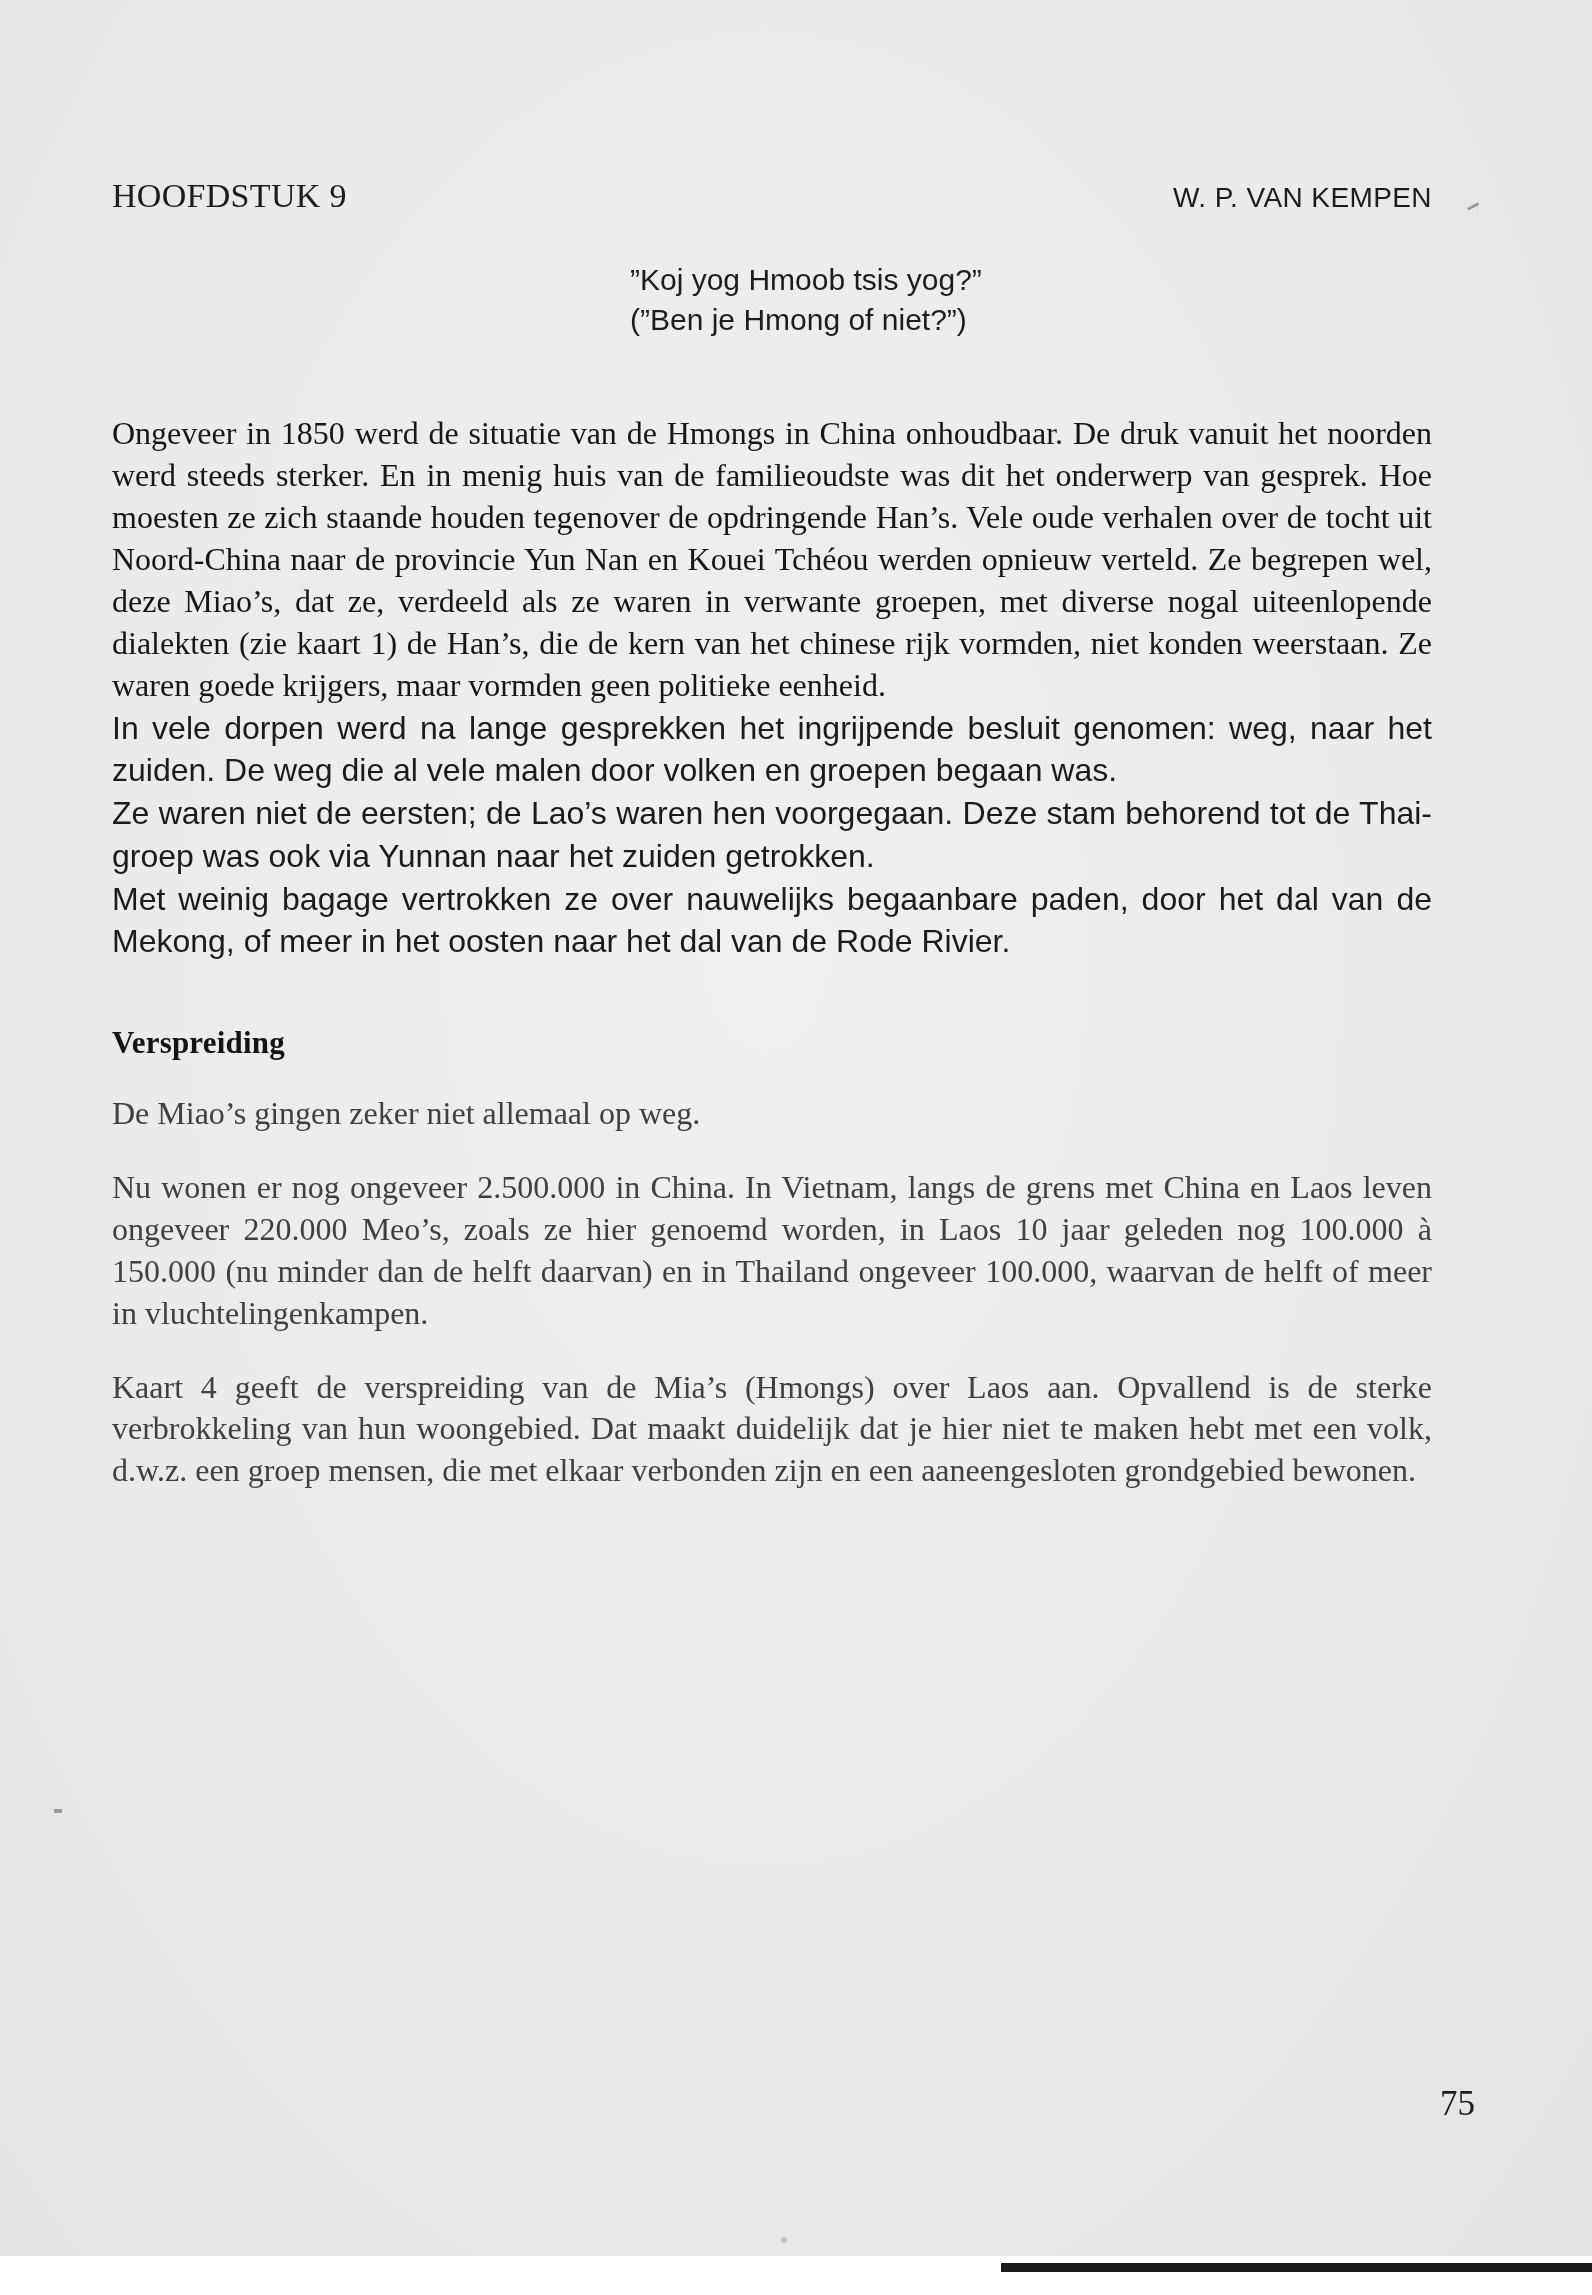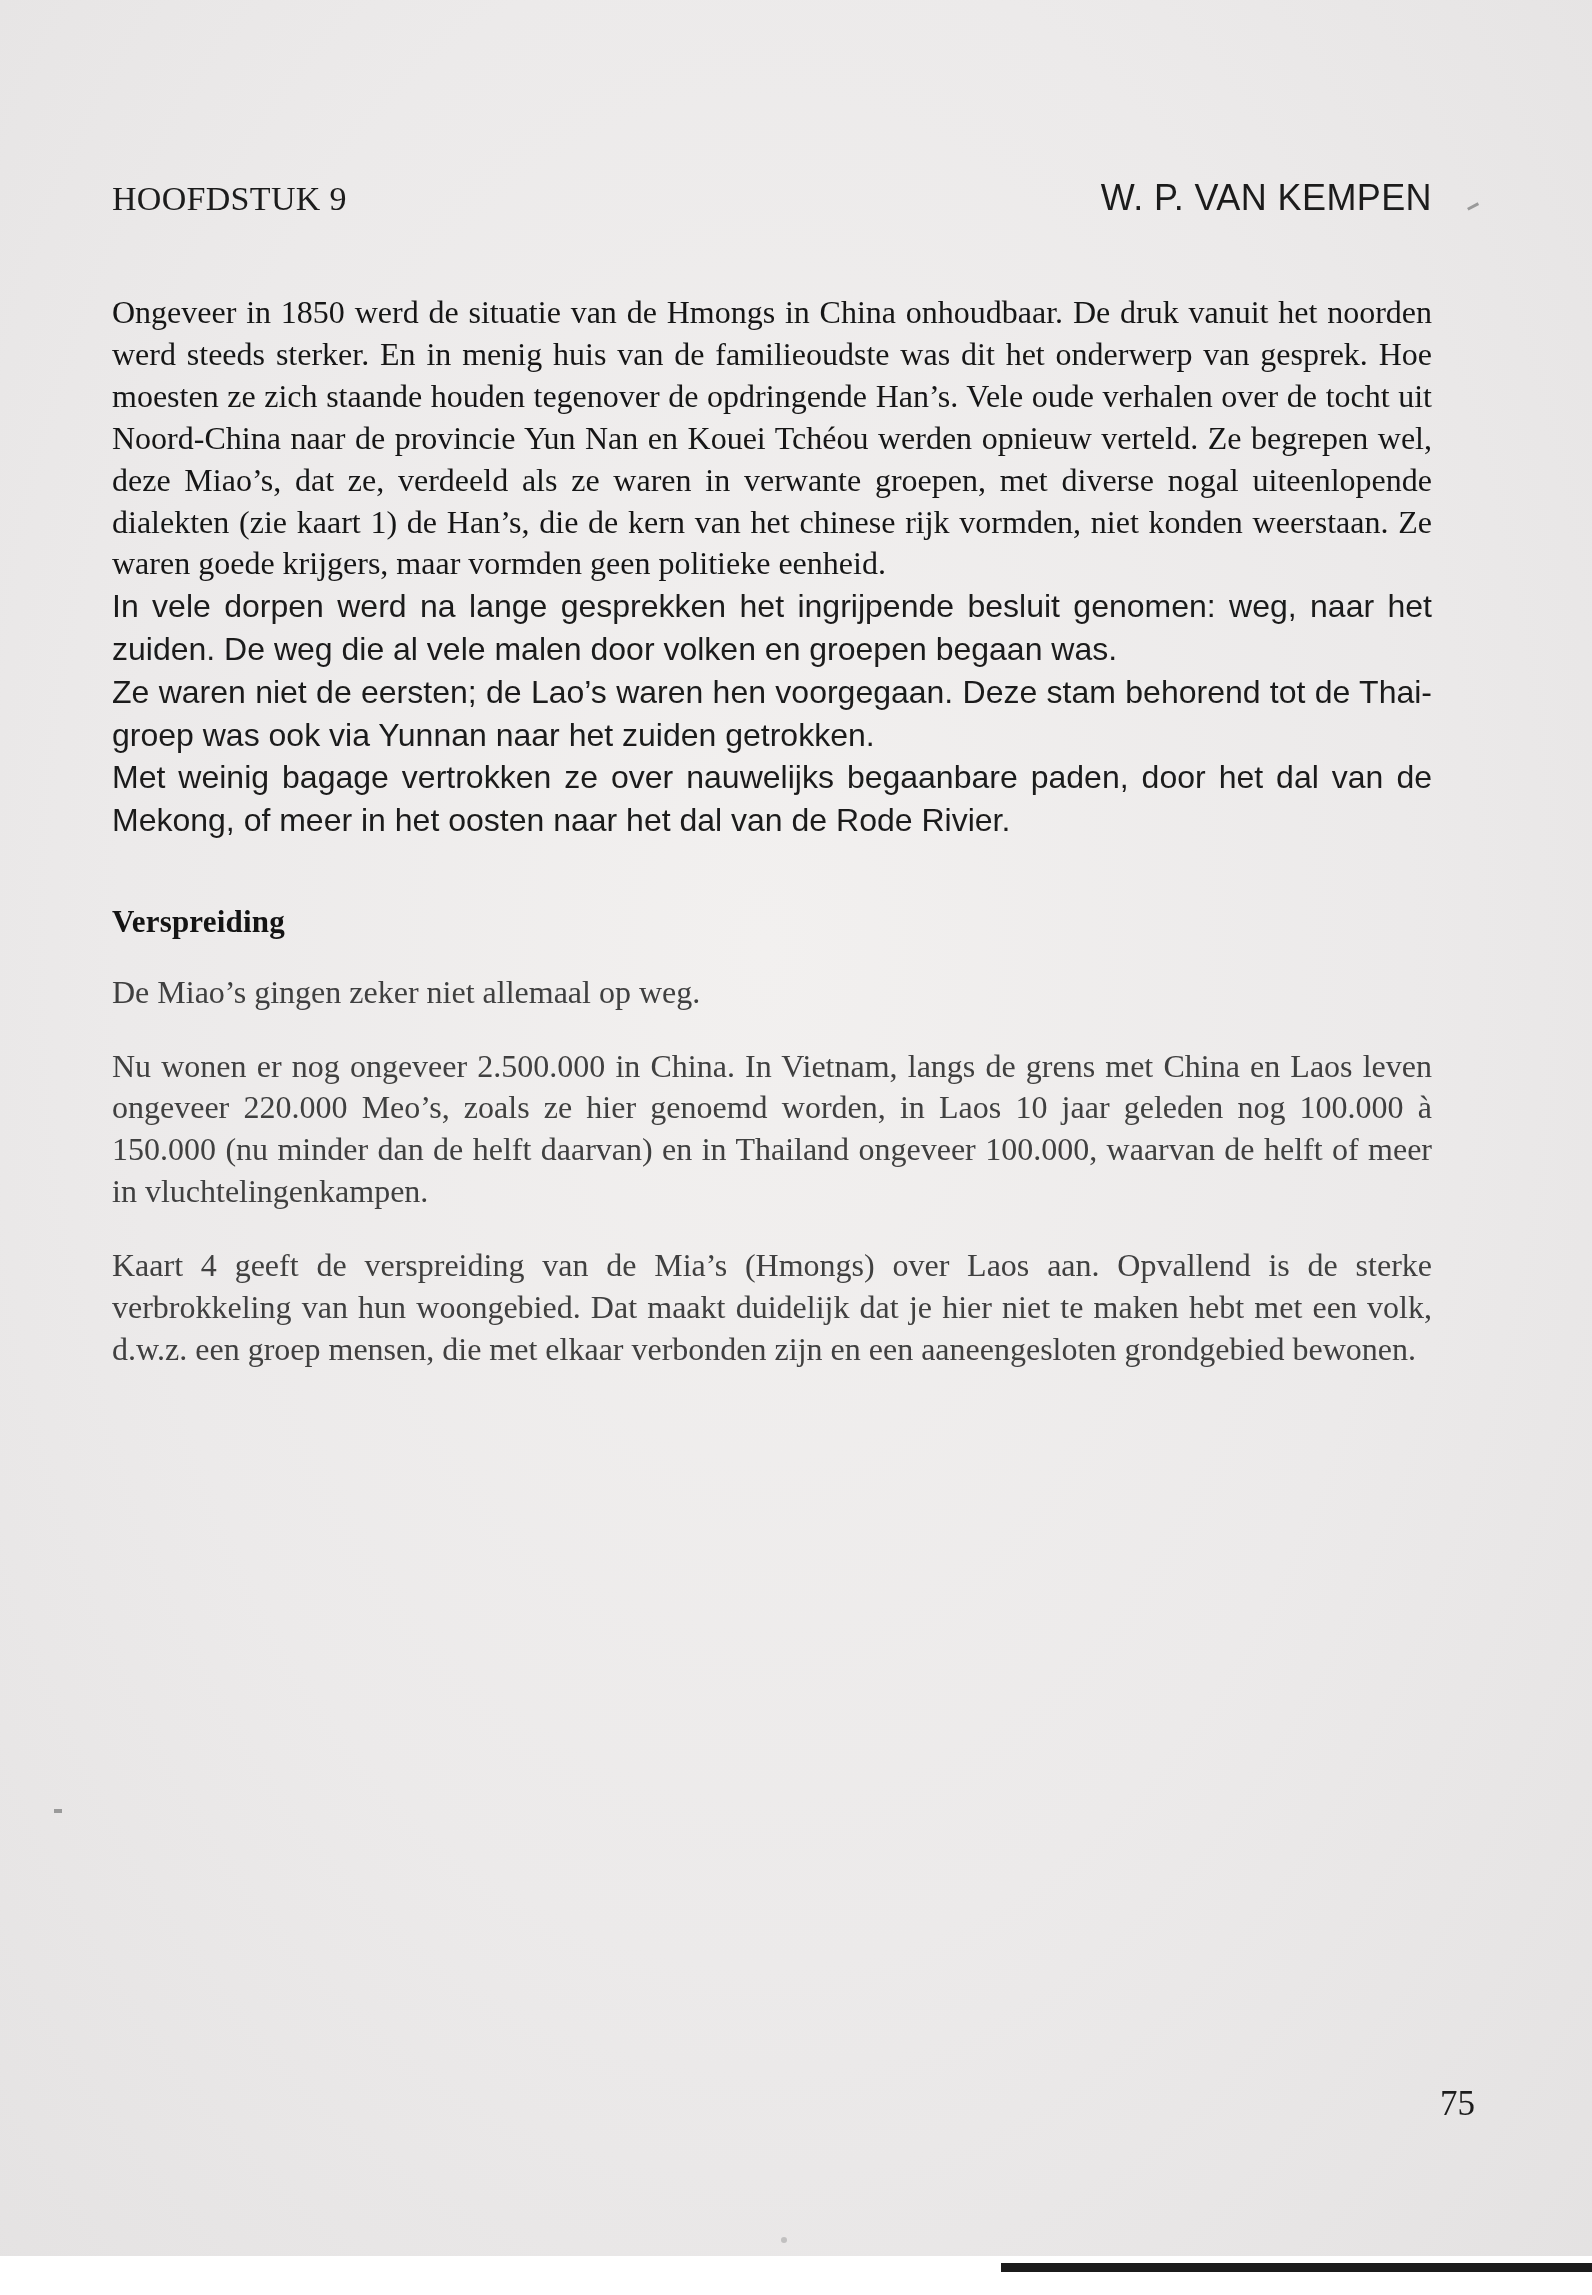--- a/index.html
+++ b/index.html
@@ -60,21 +60,21 @@
     font-size: 34px;
     letter-spacing: 0.3px;
     color: #1c1c1c;
     margin-bottom: 0;
   }
   .chapter-label {
     font-family: "Liberation Serif", serif;
   }
   .author {
     font-family: "Liberation Sans", sans-serif;
-    font-size: 36px;
+    font-size: 28px;
     letter-spacing: 0.4px;
   }
   h1.title {
     font-family: "Liberation Serif", serif;
     font-size: 54px;
     font-weight: bold;
     color: #121212;
     margin: 190px 0 0 0;
     letter-spacing: 0.3px;
   }
@@ -151,20 +151,24 @@
   <div class="speck s3"></div>
 
   <div class="content">
 
     <div class="header-row">
       <div class="chapter-label">HOOFDSTUK 9</div>
       <div class="author">W. P. VAN KEMPEN</div>
     </div>
 
 
+    <div class="subtitle-block">
+      <div>”Koj yog Hmoob tsis yog?”</div>
+      <div>(”Ben je Hmong of niet?”)</div>
+    </div>
 
     <div class="body-block">
       <p class="mixed-block">Ongeveer in 1850 werd de situatie van de Hmongs in China onhoudbaar. De druk vanuit het noorden werd steeds sterker. En in menig huis van de familieoudste was dit het onderwerp van gesprek. Hoe moesten ze zich staande houden tegenover de opdringende Han’s. Vele oude verhalen over de tocht uit Noord-China naar de provincie Yun Nan en Kouei Tchéou werden opnieuw verteld. Ze begrepen wel, deze Miao’s, dat ze, verdeeld als ze waren in verwante groepen, met diverse nogal uiteenlopende dialekten (zie kaart 1) de Han’s, die de kern van het chinese rijk vormden, niet konden weerstaan. Ze waren goede krijgers, maar vormden geen politieke eenheid.</p>
       <p class="sans-line">In vele dorpen werd na lange gesprekken het ingrijpende besluit genomen: weg, naar het zuiden. De weg die al vele malen door volken en groepen begaan was.</p>
       <p class="sans-line">Ze waren niet de eersten; de Lao’s waren hen voorgegaan. Deze stam behorend tot de Thai-groep was ook via Yunnan naar het zuiden getrokken.</p>
       <p class="sans-line">Met weinig bagage vertrokken ze over nauwelijks begaanbare paden, door het dal van de Mekong, of meer in het oosten naar het dal van de Rode Rivier.</p>
     </div>
 
     <h2 class="section-heading">Verspreiding</h2>
 

